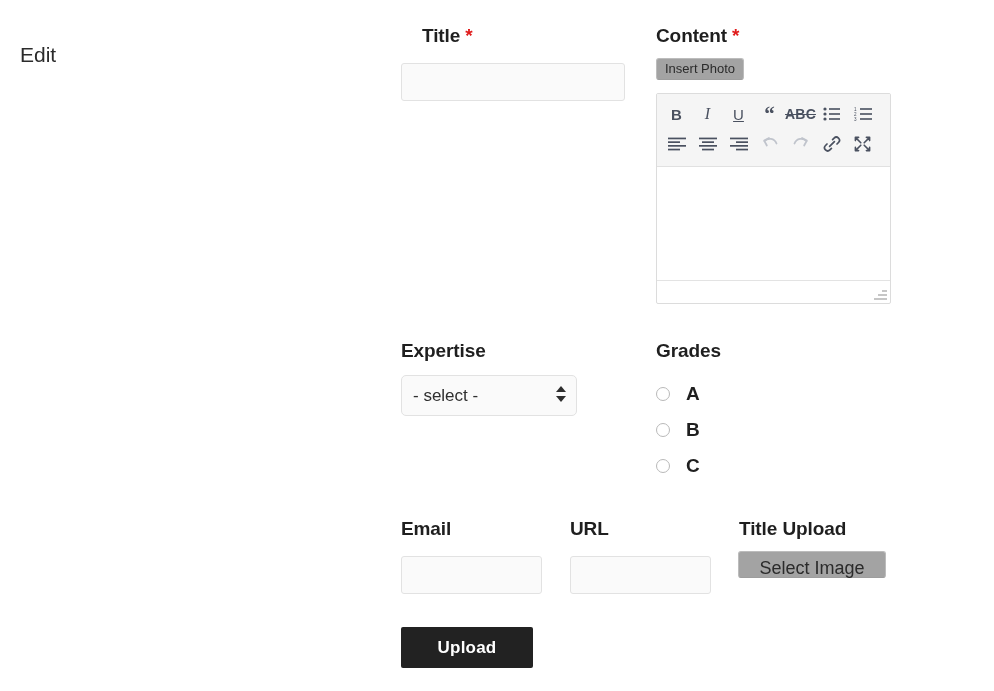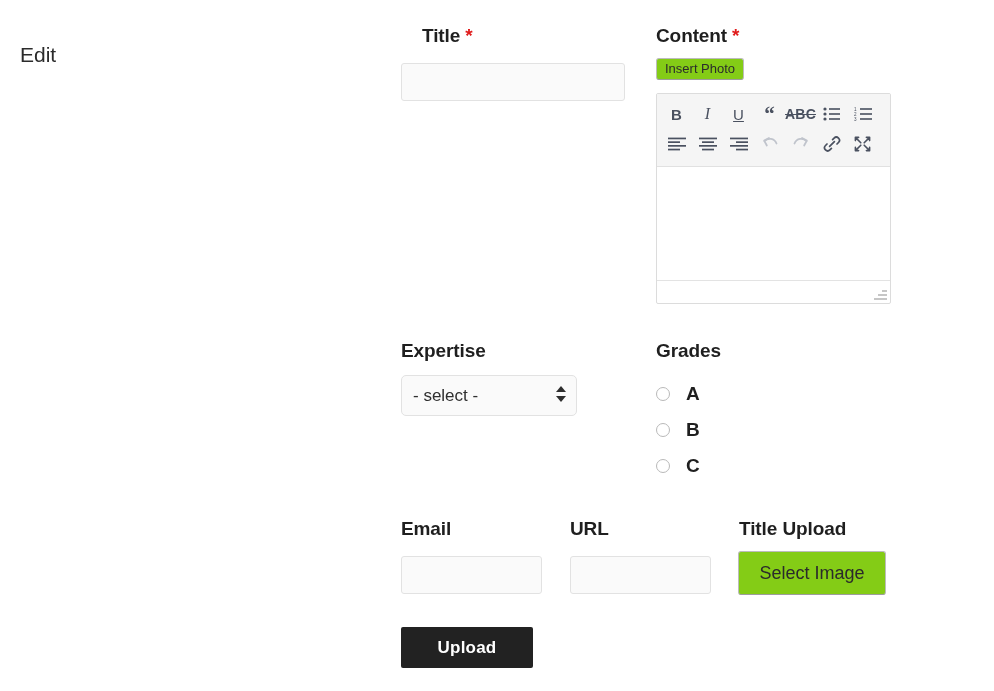--- a/index.html
+++ b/index.html
@@ -73,40 +73,40 @@
     font-size: 15px;
     color: #222;
     padding: 4px 8px;
     outline: none;
   }
   .text-input::placeholder { color: #bdbdbd; }
 
   
   .btn-plain {
     position: absolute;
-    background: #84cc16;
+    background: #a3a3a3;
     border: 1px solid #bcbcbc;
     border-bottom-color: #9d9d9d;
     border-radius: 3px;
     font-family: "Liberation Sans", sans-serif;
     color: #2b2b2b;
     cursor: pointer;
     white-space: nowrap;
     text-align: center;
   }
   .btn-insert-photo {
     left: 656px; top: 58px;
     height: 22px;
     padding: 0 8px;
     font-size: 13px;
     line-height: 20px;
   }
   .btn-select-image {
     left: 738px; top: 551px;
-    width: 148px; height: 44px;
+    width: 148px; height: 27px;
     font-size: 18px;
     line-height: 31px;
   }
   .btn-submit {
     position: absolute;
     left: 401px; top: 627px;
     width: 132px; height: 41px;
     background: #222222;
     border: none;
     border-radius: 2px;

